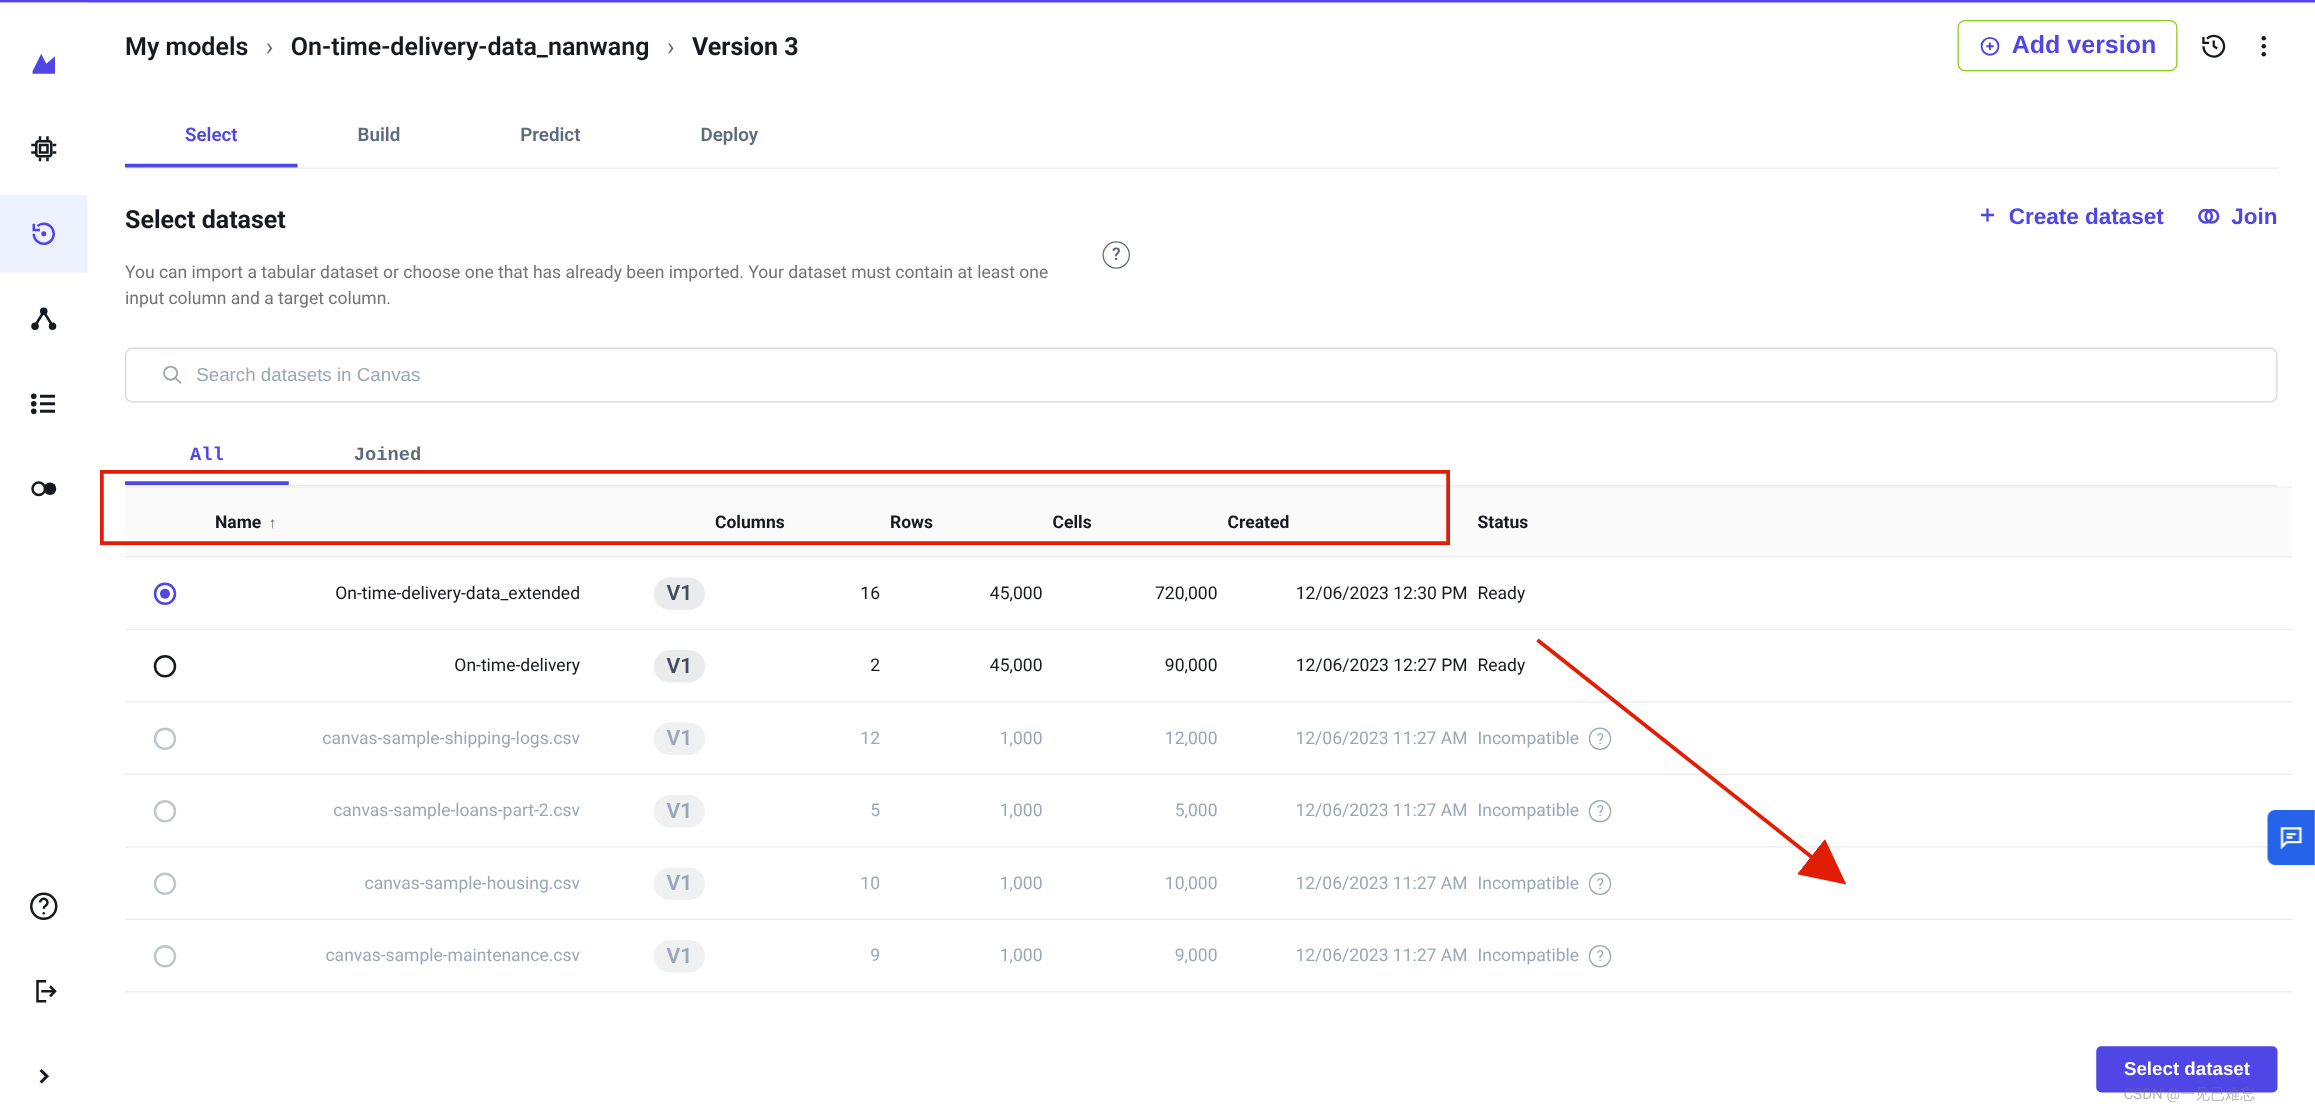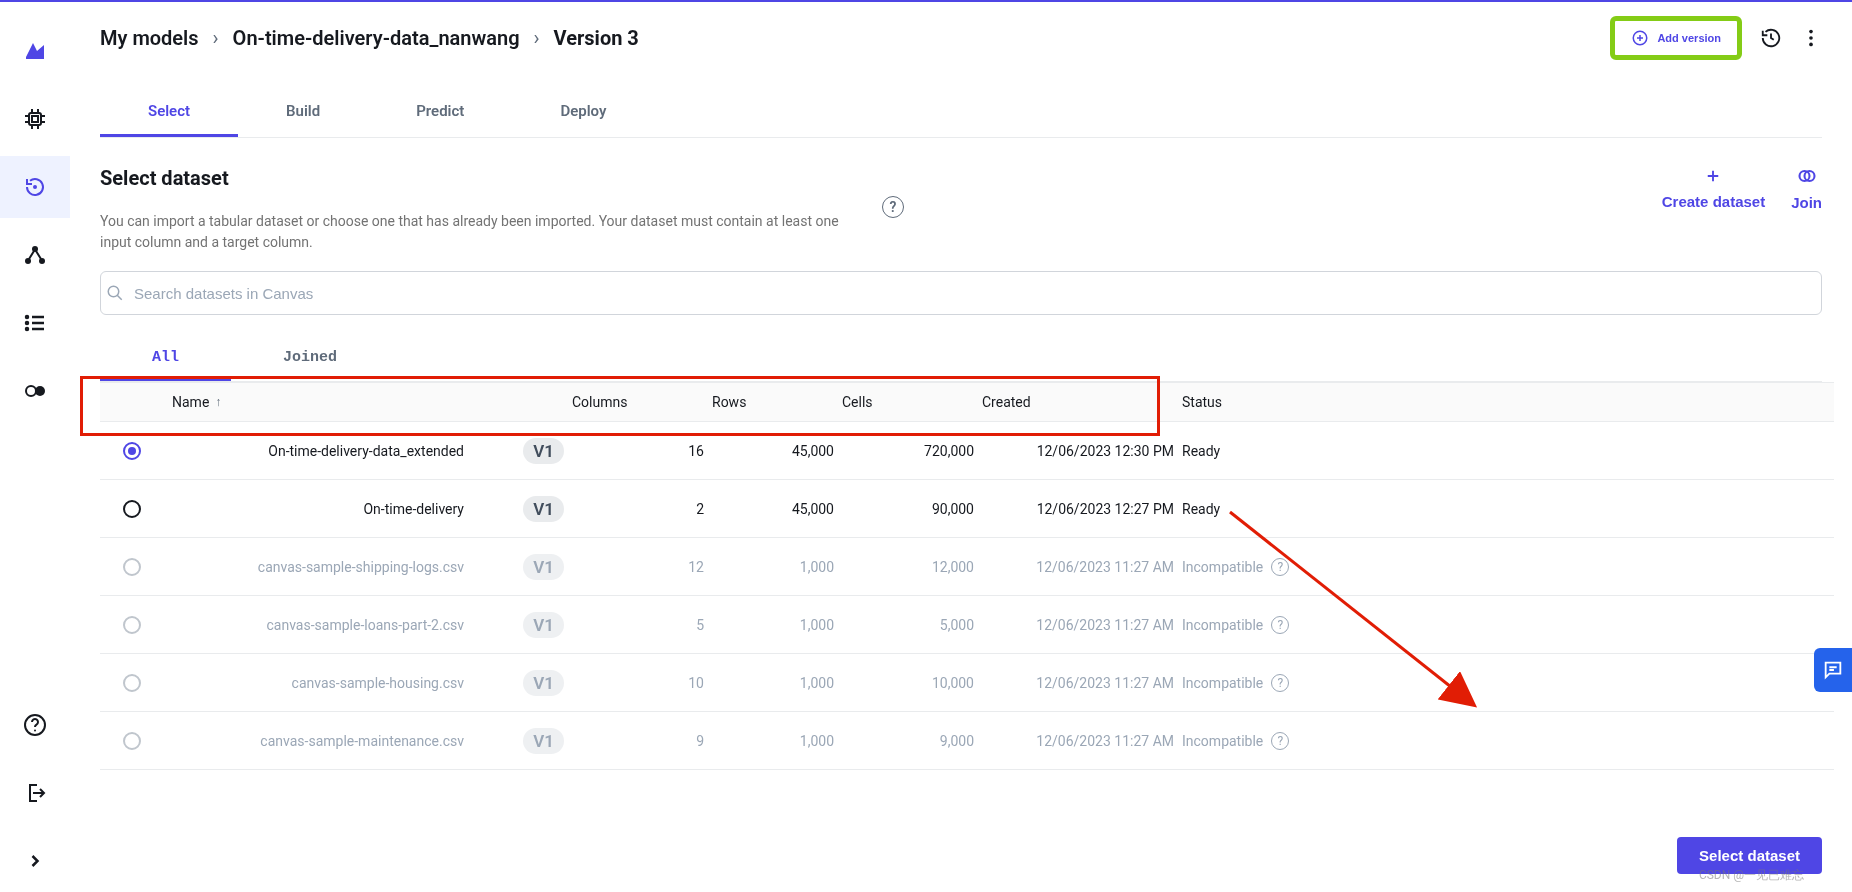--- a/index.html
+++ b/index.html
@@ -16,52 +16,52 @@
   
   .main { flex: 1; display: flex; flex-direction: column; padding: 14px 30px 0 30px; position: relative; }
 
   
   .crumb-row { display: flex; align-items: center; justify-content: space-between; margin-bottom: 32px; }
   .crumbs { display: flex; align-items: center; gap: 14px; font-size: 20px; }
   .crumb-link { font-weight: 600; color: #16191f; cursor: pointer; }
   .crumb-sep { color: #5f6b7a; }
   .crumb-current { font-weight: 700; }
   .crumb-actions { display: flex; align-items: center; gap: 18px; }
-  .btn-outline { border: 5px solid #84cc16; color: #4f46e5; background: #fff; border-radius: 6px; padding: 8px 16px; font-weight: 600; font-size: 11px; display: inline-flex; align-items: center; gap: 8px; cursor: pointer; }
+  .btn-outline { border: 1px solid #84cc16; color: #4f46e5; background: #fff; border-radius: 6px; padding: 8px 16px; font-weight: 600; font-size: 20px; display: inline-flex; align-items: center; gap: 8px; cursor: pointer; }
   .icon-btn { background: none; border: none; cursor: pointer; color: #16191f; display: inline-flex; }
 
   
   .top-tabs { display: flex; gap: 0; border-bottom: 1px solid #e9ebed; }
   .top-tab { padding: 10px 48px 14px 48px; font-weight: 600; color: #5f6b7a; cursor: pointer; border-bottom: 3px solid transparent; font-size: 15px; }
   .top-tab.active { color: #4f46e5; border-bottom-color: #4f46e5; }
 
   
   .section-head { display: flex; justify-content: space-between; align-items: flex-start; margin-top: 28px; }
   .section-title { font-size: 20px; font-weight: 700; color: #16191f; }
   .section-desc { color: #737373; font-size: 14px; margin-top: 21px; max-width: 760px; line-height: 1.5; }
   .desc-row { display: flex; align-items: flex-start; gap: 22px; }
   .help-circ { width: 22px; height: 22px; border: 1.5px solid #5f6b7a; border-radius: 50%; display: inline-flex; align-items: center; justify-content: center; color: #5f6b7a; font-size: 14px; font-weight: 600; flex: none; margin-top: 6px; cursor: pointer; }
   .sec-actions { display: flex; gap: 26px; align-items: center; }
-  .link-btn { background: none; border: none; color: #4f46e5; font-weight: 700; font-size: 15px; display: inline-flex; align-items: center; gap: 8px; cursor: pointer; flex-direction: column; }
-
-  
-  .search-wrap { margin-top: 18px; border: 1px solid #d1d5db; border-radius: 6px; display: flex; align-items: center; padding: 0 5px; height: 44px; }
+  .link-btn { background: none; border: none; color: #4f46e5; font-weight: 700; font-size: 18px; display: inline-flex; align-items: flex-start; gap: 8px; cursor: pointer; }
+
+  
+  .search-wrap { margin-top: 28px; border: 1px solid #d1d5db; border-radius: 6px; display: flex; align-items: center; padding: 0 28px; height: 44px; }
   .search-wrap svg { flex: none; }
   .search-input { border: none; outline: none; flex: 1; font-size: 15px; padding-left: 10px; color: #16191f; }
   .search-input::placeholder { color: #9ba7b6; }
 
   
   .sub-tabs { display: flex; border-bottom: 1px solid #e9ebed; margin-top: 24px; font-family: Liberation Mono, monospace; }
   .sub-tab { padding: 10px 52px 12px 52px; font-weight: 600; color: #5f6b7a; cursor: pointer; border-bottom: 3px solid transparent; font-size: 15px; }
   .sub-tab.active { color: #4f46e5; border-bottom-color: #4f46e5; }
 
   
   .table-wrap { overflow-y: auto; flex: 1; margin-right: -12px; }
   .tbl-head, .tbl-row { display: grid; grid-template-columns: 72px 300px 100px 140px 130px 140px 200px 220px; align-items: center; border-bottom: 1px solid #e9ebed; }
-  .tbl-head { color: #16191f; font-weight: 400; font-size: 14px; height: 40px; background: #fafafa; border-top: 1px solid #e9ebed; }
+  .tbl-head { color: #16191f; font-weight: 700; font-size: 14px; height: 57px; background: #fafafa; border-top: 1px solid #e9ebed; }
   .tbl-head .cell { display: flex; align-items: center; gap: 6px; }
   .tbl-row { height: 58px; font-size: 14px; text-align: right; }
   .tbl-row.dimmed { color: #9ba7b6; }
   .tbl-row.dimmed .radio { border-color: #c0c6cd; cursor: not-allowed; }
   .cell { padding: 0 8px 0 0; }
   .radio-cell { display:flex; justify-content:center; }
   .radio { width: 18px; height: 18px; border: 2px solid #16191f; border-radius: 50%; background: #fff; cursor: pointer; position: relative; }
   .radio.checked { border-color: #4f46e5; }
   .radio.checked::after { content:""; position:absolute; inset:3px; background:#4f46e5; border-radius:50%; }
   .ver-badge { display: inline-block; background: #e9ebed; color: #414d5c; border-radius: 999px; padding: 3px 10px; font-size: 17px; font-weight: 600; }

